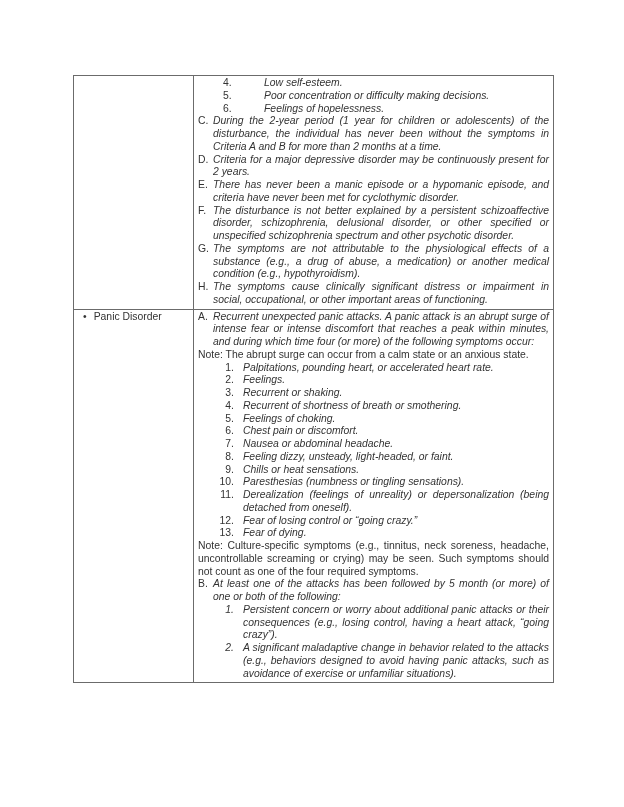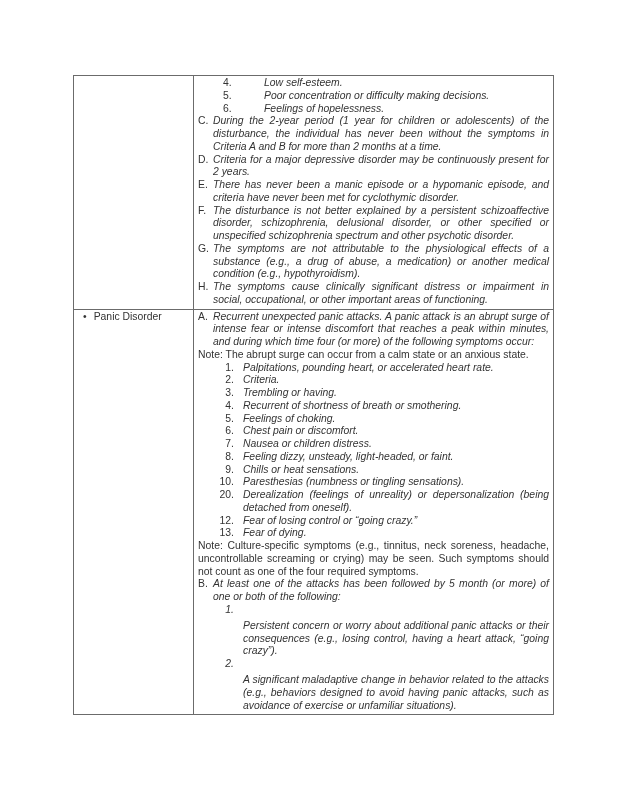--- a/index.html
+++ b/index.html
@@ -49,21 +49,21 @@
   .block-letters > .item > .marker{flex:0 0 15px;}
   
   .block-nums > .item{margin-left:18px;}
   .block-nums > .item > .marker{flex:0 0 18px;text-align:right;margin-right:9px;}
   
   .block-numtab > .item{margin-left:25px;}
   .block-numtab > .item > .marker{flex:0 0 41px;text-align:left;}
   
   .sub-item{display:flex;margin-left:5px;}
   .sub-item > .marker{flex:0 0 16px;text-align:right;margin-right:9px;}
-  .sub-item > .body{flex:1 1 auto;min-width:0;margin-top:16px;}
+  .sub-item > .body{flex:1 1 auto;min-width:0;}
   
   .note-para{text-align:justify;}
   .note-para .bold{font-weight:normal;}
 </style>
 </head>
 <body>
 
 <div class="page">
   <table class="criteria-table">
     <colgroup>
@@ -154,27 +154,27 @@
             <div class="block block-nums">
               <div class="item">
                 <span class="marker">1.</span>
                 <div class="body">
                   <div class="text">Palpitations, pounding heart, or accelerated heart rate.</div>
                 </div>
               </div>
               <div class="item">
                 <span class="marker">2.</span>
                 <div class="body">
-                  <div class="text">Criteria.</div>
+                  <div class="text">Feelings.</div>
                 </div>
               </div>
               <div class="item">
                 <span class="marker">3.</span>
                 <div class="body">
-                  <div class="text">Trembling or having.</div>
+                  <div class="text">Recurrent or shaking.</div>
                 </div>
               </div>
               <div class="item">
                 <span class="marker">4.</span>
                 <div class="body">
                   <div class="text">Recurrent of shortness of breath or smothering.</div>
                 </div>
               </div>
               <div class="item">
                 <span class="marker">5.</span>
@@ -184,21 +184,21 @@
               </div>
               <div class="item">
                 <span class="marker">6.</span>
                 <div class="body">
                   <div class="text">Chest pain or discomfort.</div>
                 </div>
               </div>
               <div class="item">
                 <span class="marker">7.</span>
                 <div class="body">
-                  <div class="text">Nausea or children distress.</div>
+                  <div class="text">Nausea or abdominal headache.</div>
                 </div>
               </div>
               <div class="item">
                 <span class="marker">8.</span>
                 <div class="body">
                   <div class="text">Feeling dizzy, unsteady, light-headed, or faint.</div>
                 </div>
               </div>
               <div class="item">
                 <span class="marker">9.</span>
@@ -206,21 +206,21 @@
                   <div class="text">Chills or heat sensations.</div>
                 </div>
               </div>
               <div class="item">
                 <span class="marker">10.</span>
                 <div class="body">
                   <div class="text">Paresthesias (numbness or tingling sensations).</div>
                 </div>
               </div>
               <div class="item">
-                <span class="marker">20.</span>
+                <span class="marker">11.</span>
                 <div class="body">
                   <div class="text">Derealization (feelings of unreality) or depersonalization (being detached from oneself).</div>
                 </div>
               </div>
               <div class="item">
                 <span class="marker">12.</span>
                 <div class="body">
                   <div class="text">Fear of losing control or “going crazy.”</div>
                 </div>
               </div>

